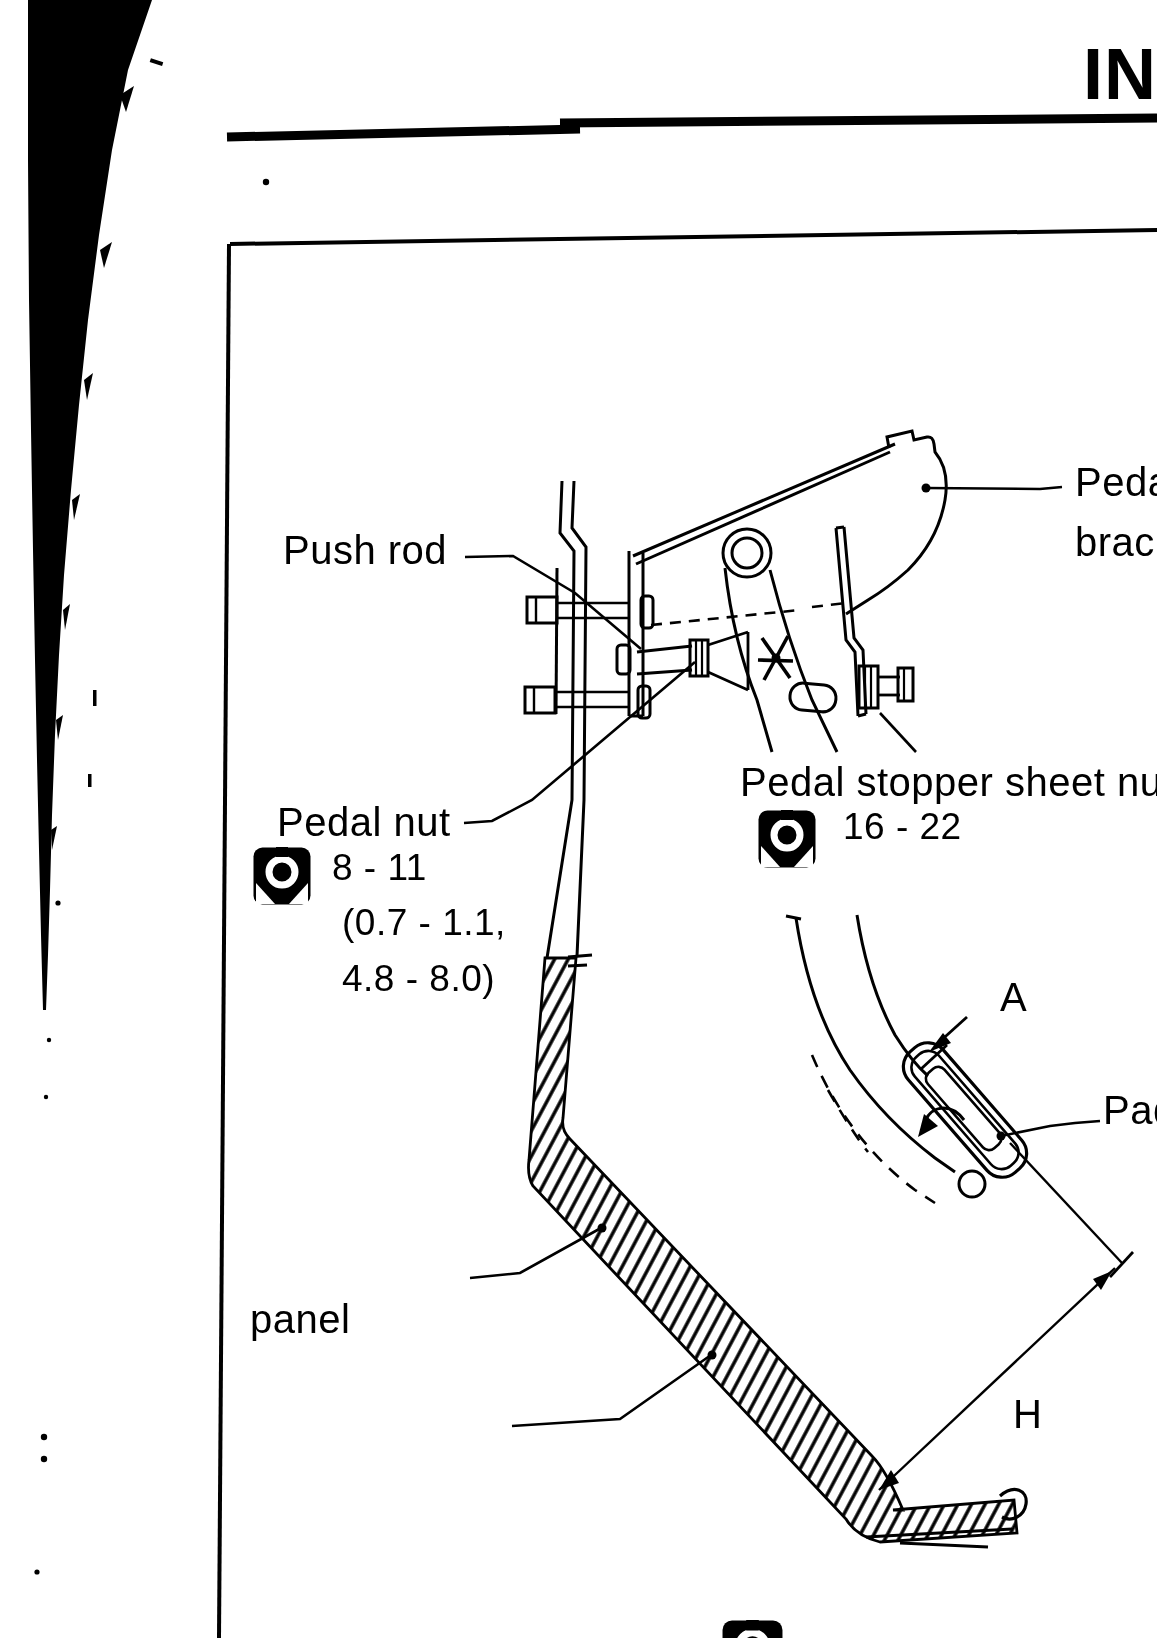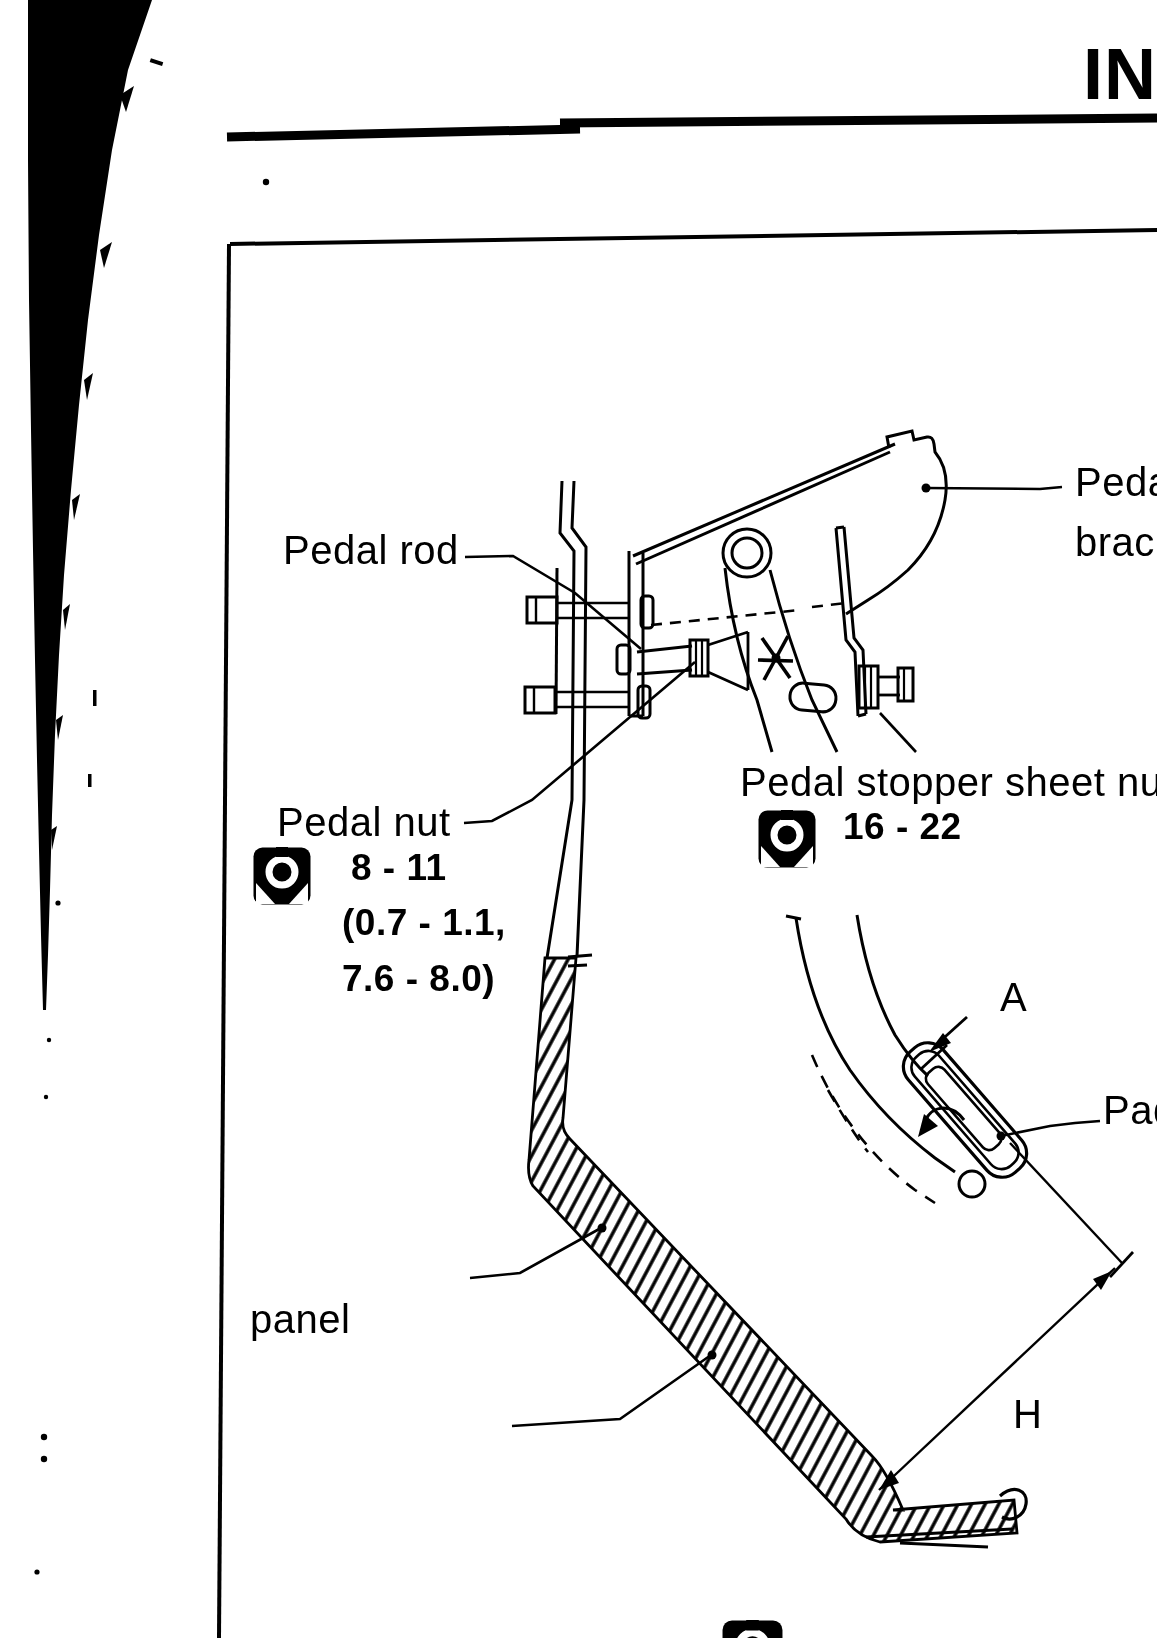--- a/index.html
+++ b/index.html
@@ -16,21 +16,21 @@
     position:absolute;
     font-size:40px;
     line-height:1.05;
     letter-spacing:0.5px;
     white-space:nowrap;
     color:#000;
   }
   .val{
     position:absolute;
     font-size:37px;
-    font-weight:bold;
+    font-weight:normal;
     line-height:1.05;
     letter-spacing:0.5px;
     white-space:nowrap;
     color:#000;
   }
   .heading{
     position:absolute;
     font-size:72px;
     font-weight:bold;
     line-height:1;
@@ -231,27 +231,27 @@
       <polygon points="879,1490 899,1483 891,1470" fill="#000" stroke="none"></polygon>
     </g>
 
     <use href="#tq" x="253" y="847" width="58" height="58"></use>
     <use href="#tq" x="758" y="810" width="58" height="58"></use>
     <use href="#tq" x="722" y="1620" width="61" height="61"></use>
   </svg>
 
   <div class="heading" style="left:1083px;top:38px">INS</div>
 
-  <div class="lbl" style="left:283px;top:529px">Pedal rod</div>
+  <div class="lbl" style="left:283px;top:529px">Push rod</div>
 
   <div class="lbl" style="left:277px;top:801px">Pedal nut</div>
 
-  <div class="val" style="left:351px;top:849px">8 - 11</div>
+  <div class="val" style="left:332px;top:849px">8 - 11</div>
   <div class="val" style="left:342px;top:904px">(0.7 - 1.1,</div>
-  <div class="val" style="left:342px;top:960px">7.6 - 8.0)</div>
+  <div class="val" style="left:342px;top:960px">4.8 - 8.0)</div>
 
   <div class="lbl" style="left:1075px;top:461px">Pedal</div>
   <div class="lbl" style="left:1075px;top:521px">bracke</div>
 
   <div class="lbl" style="left:740px;top:761px">Pedal stopper sheet nu</div>
   <div class="val" style="left:843px;top:808px">16 - 22</div>
 
   <div class="lbl" style="left:1000px;top:976px">A</div>
 
   <div class="lbl" style="left:1103px;top:1089px">Pad</div>

